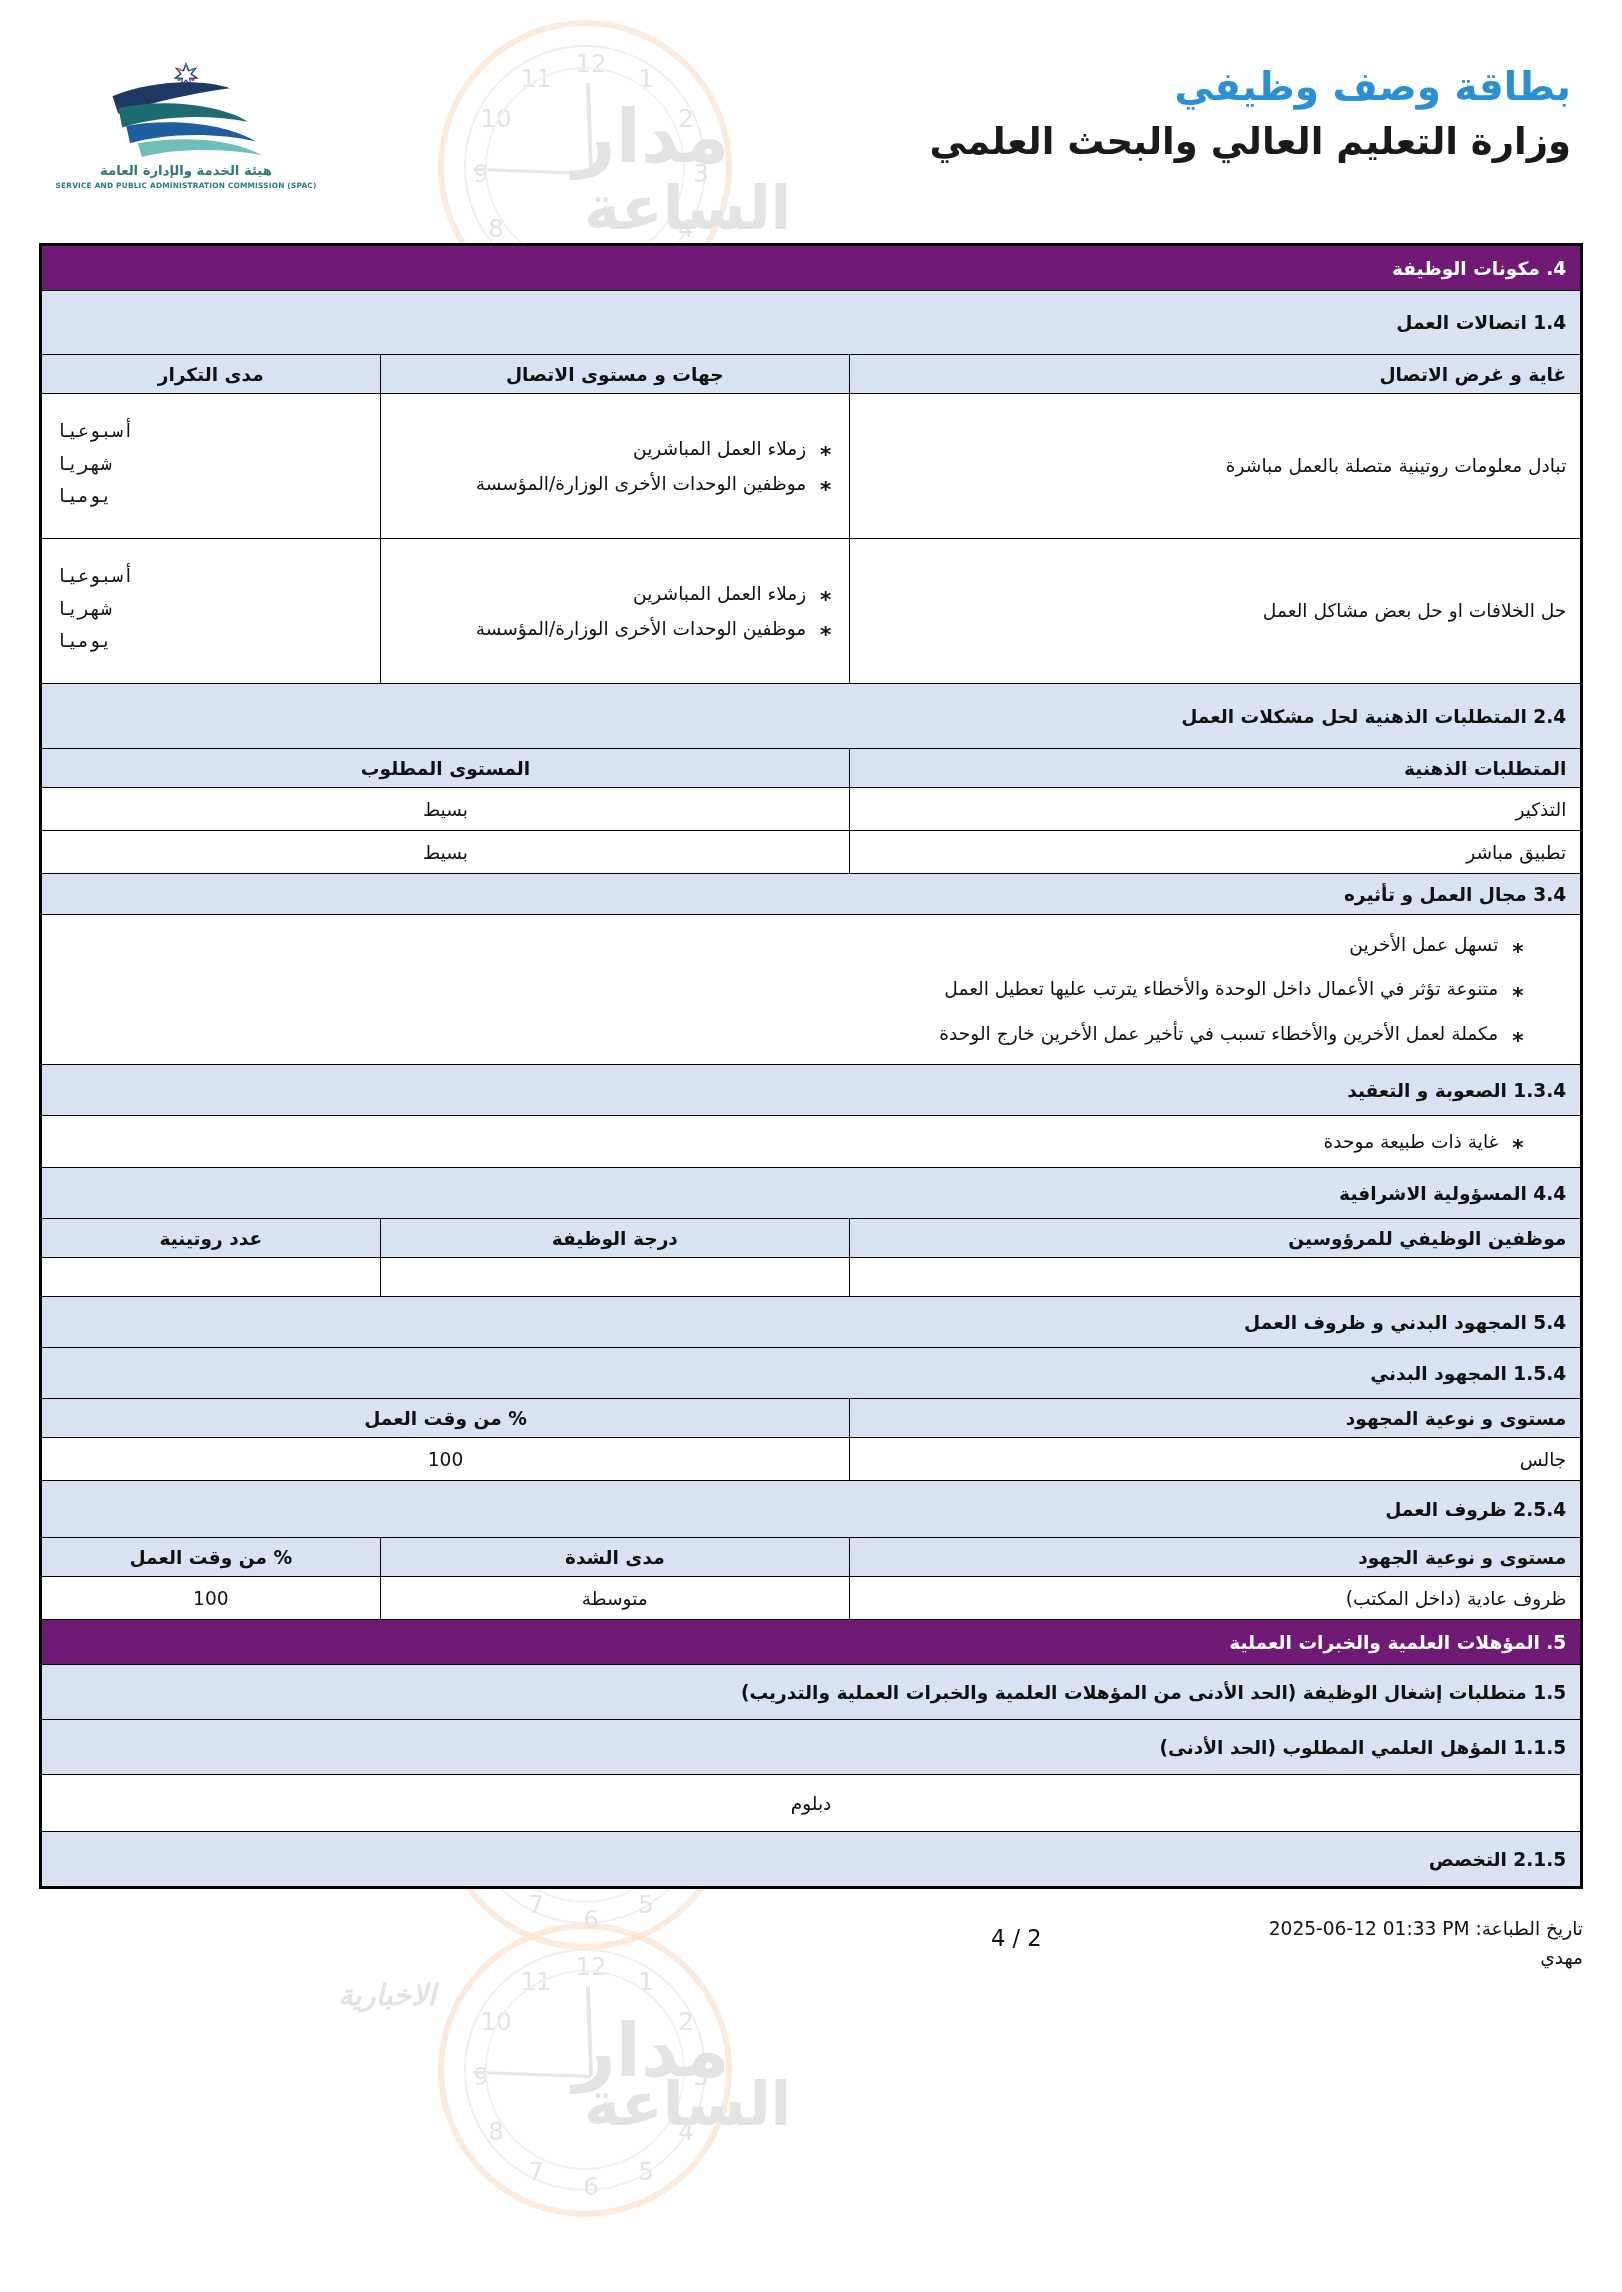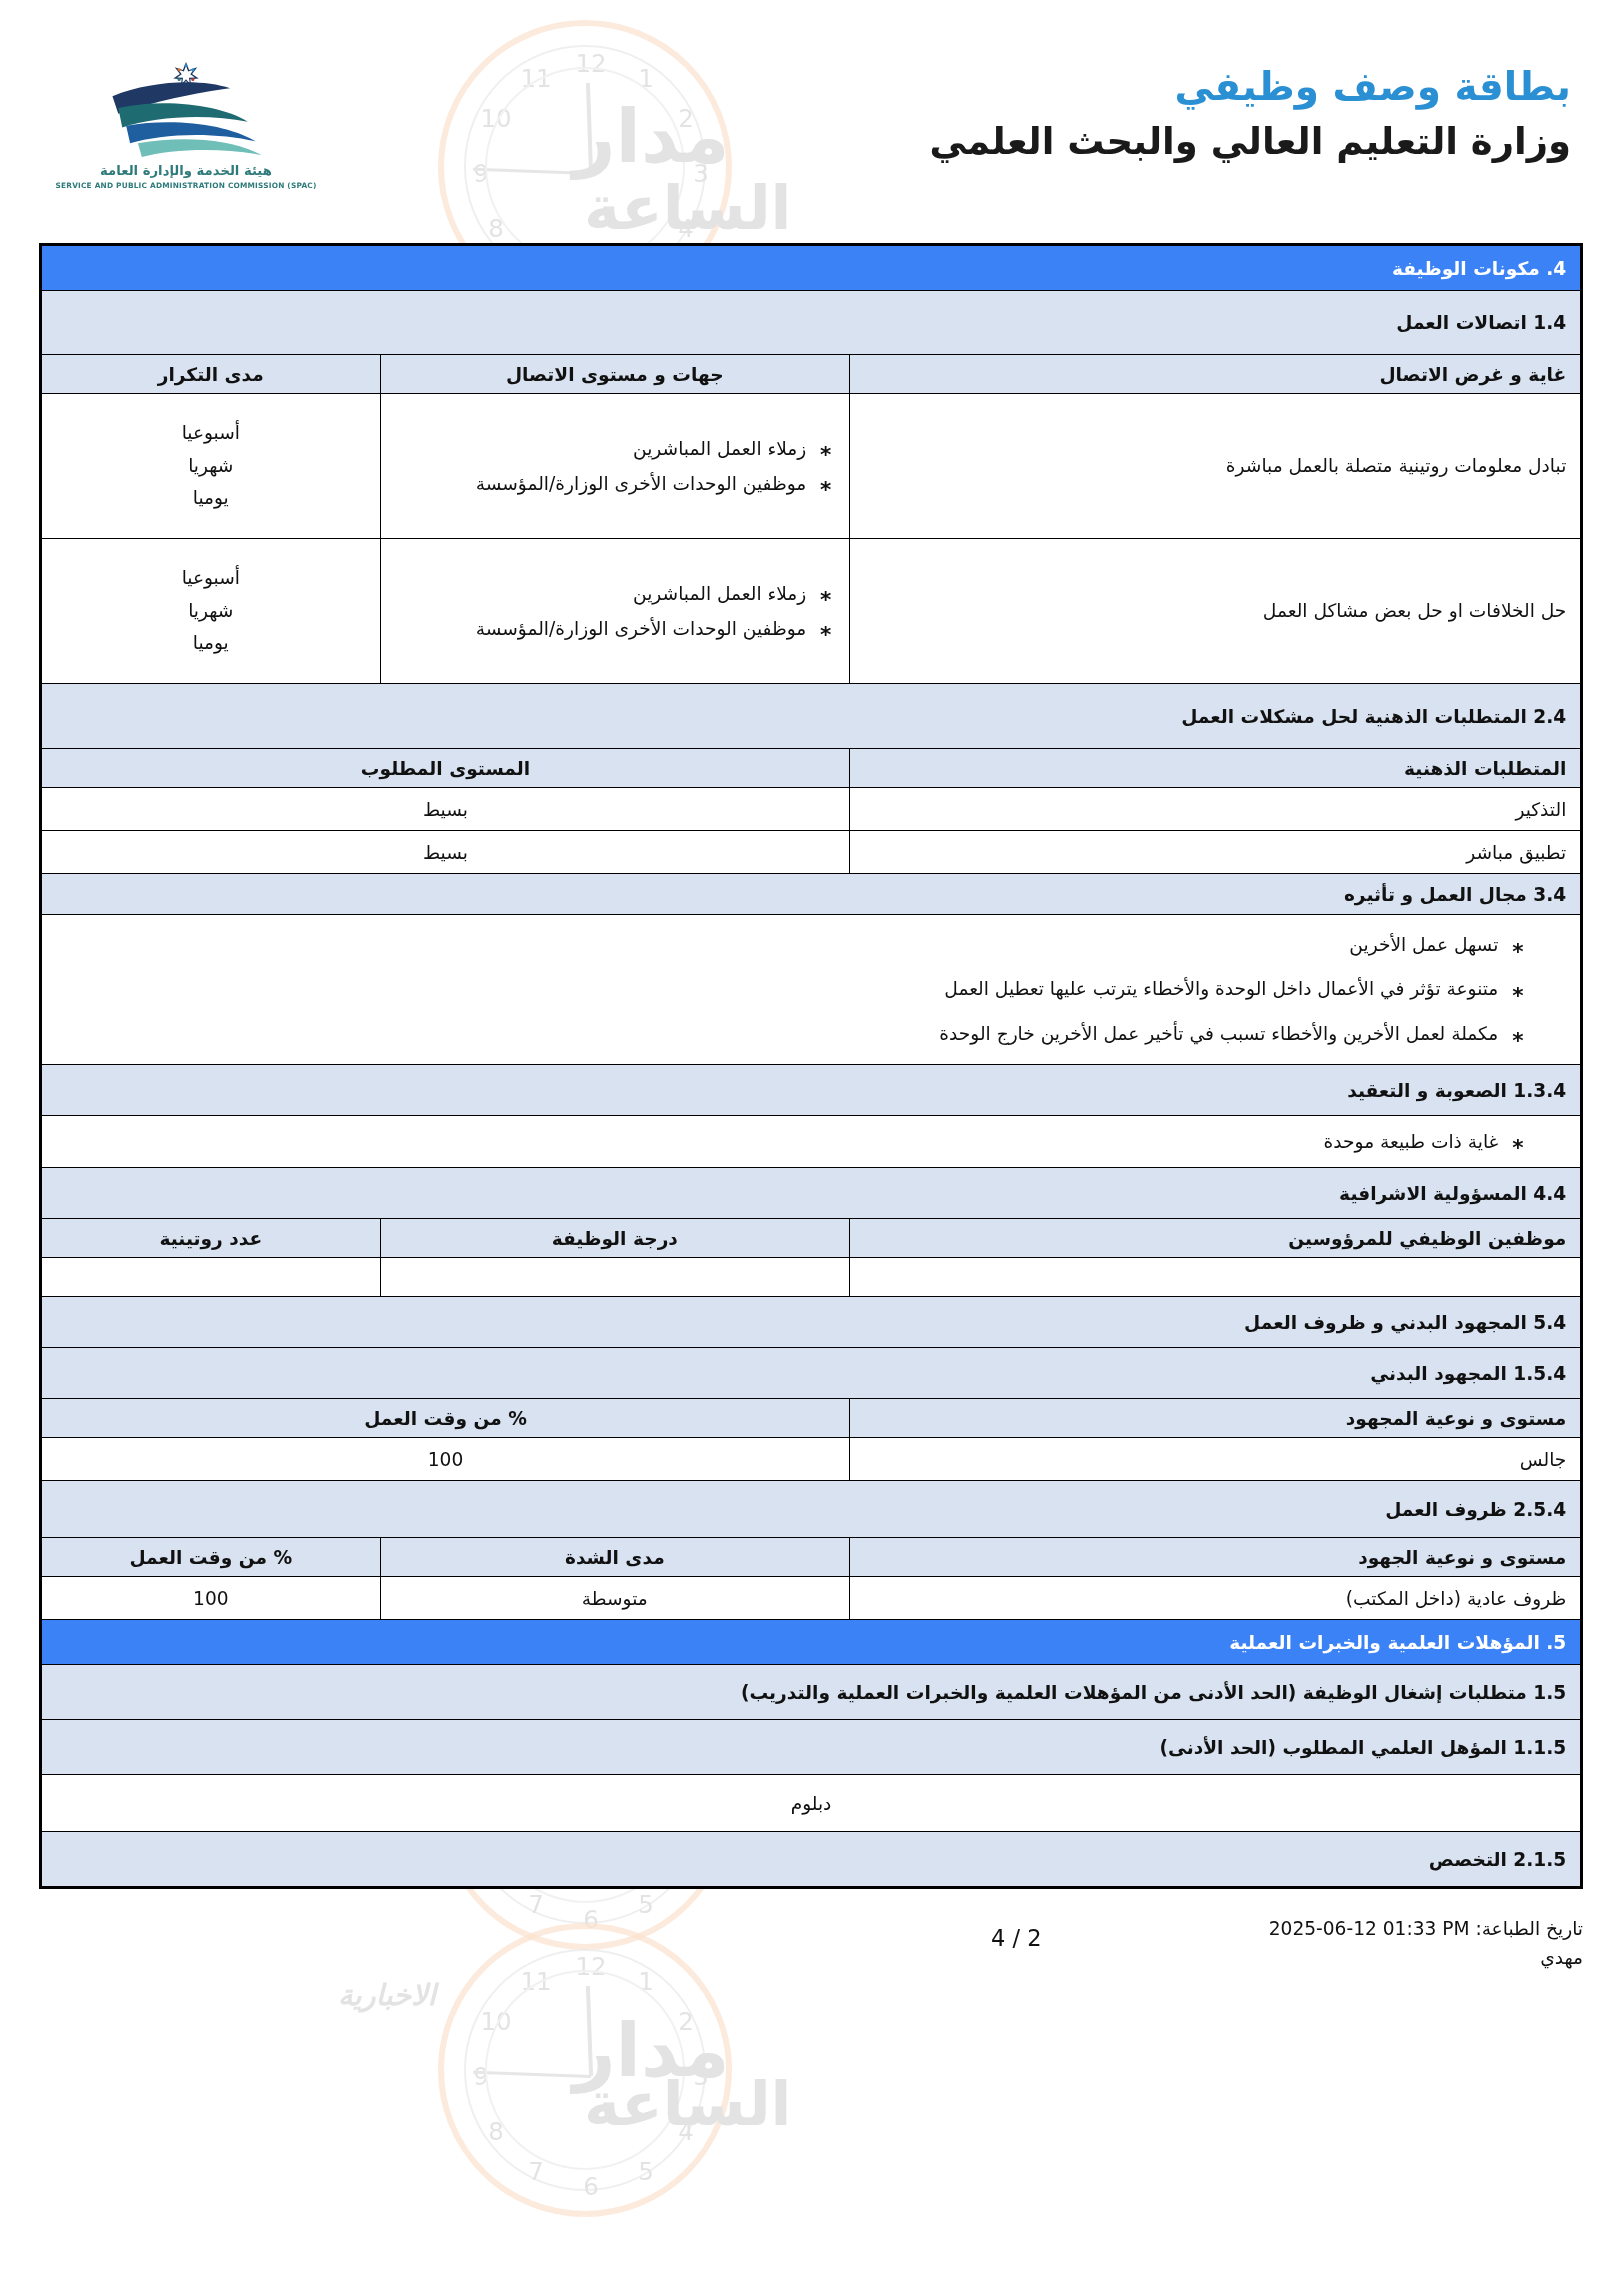--- a/index.html
+++ b/index.html
@@ -100,21 +100,21 @@
   }
   table.grid { width: 100%; border-collapse: collapse; table-layout: fixed; }
   table.grid td {
     border: 1.5px solid #000;
     padding: 7.8px 13.7px;
     font-size: 18.6px;
     color: #111;
     vertical-align: middle;
   }
   .sec-dark {
-    background: #3b82f6;
+    background: #701a75;
     color: #ffffff !important;
     font-weight: bold;
     font-size: 20.6px;
     height: 45px;
     text-align: right;
   }
   .sec-light {
     background: #d9e2f0;
     font-weight: bold;
     font-size: 19.6px;
@@ -137,21 +137,21 @@
     padding-right: 29px;
     font-size: 18.6px;
     line-height: 1.9;
     text-align: right;
   }
   .bullets li::before {
     content: "*";
     position: absolute; right: 3.9px; top: 2.9px;
     font-size: 21.6px; font-weight: bold;
   }
-  .freq { line-height: 1.75; text-align: center; font-size: 18.6px; }
+  .freq { line-height: 1.75; text-align: left; font-size: 18.6px; font-family: Liberation Mono, monospace; }
   .tall { height: 145px; vertical-align: middle; }
   .row-blank { height: 39px; }
   .scope-row td { padding: 17.6px 13.7px; }
   .scope-list li { line-height: 2.4; }
   .empty-tall { height: 57px; }
 
   
   .footer {
     position: relative; z-index: 3;
     margin: 25.5px 39px 0 39px;

